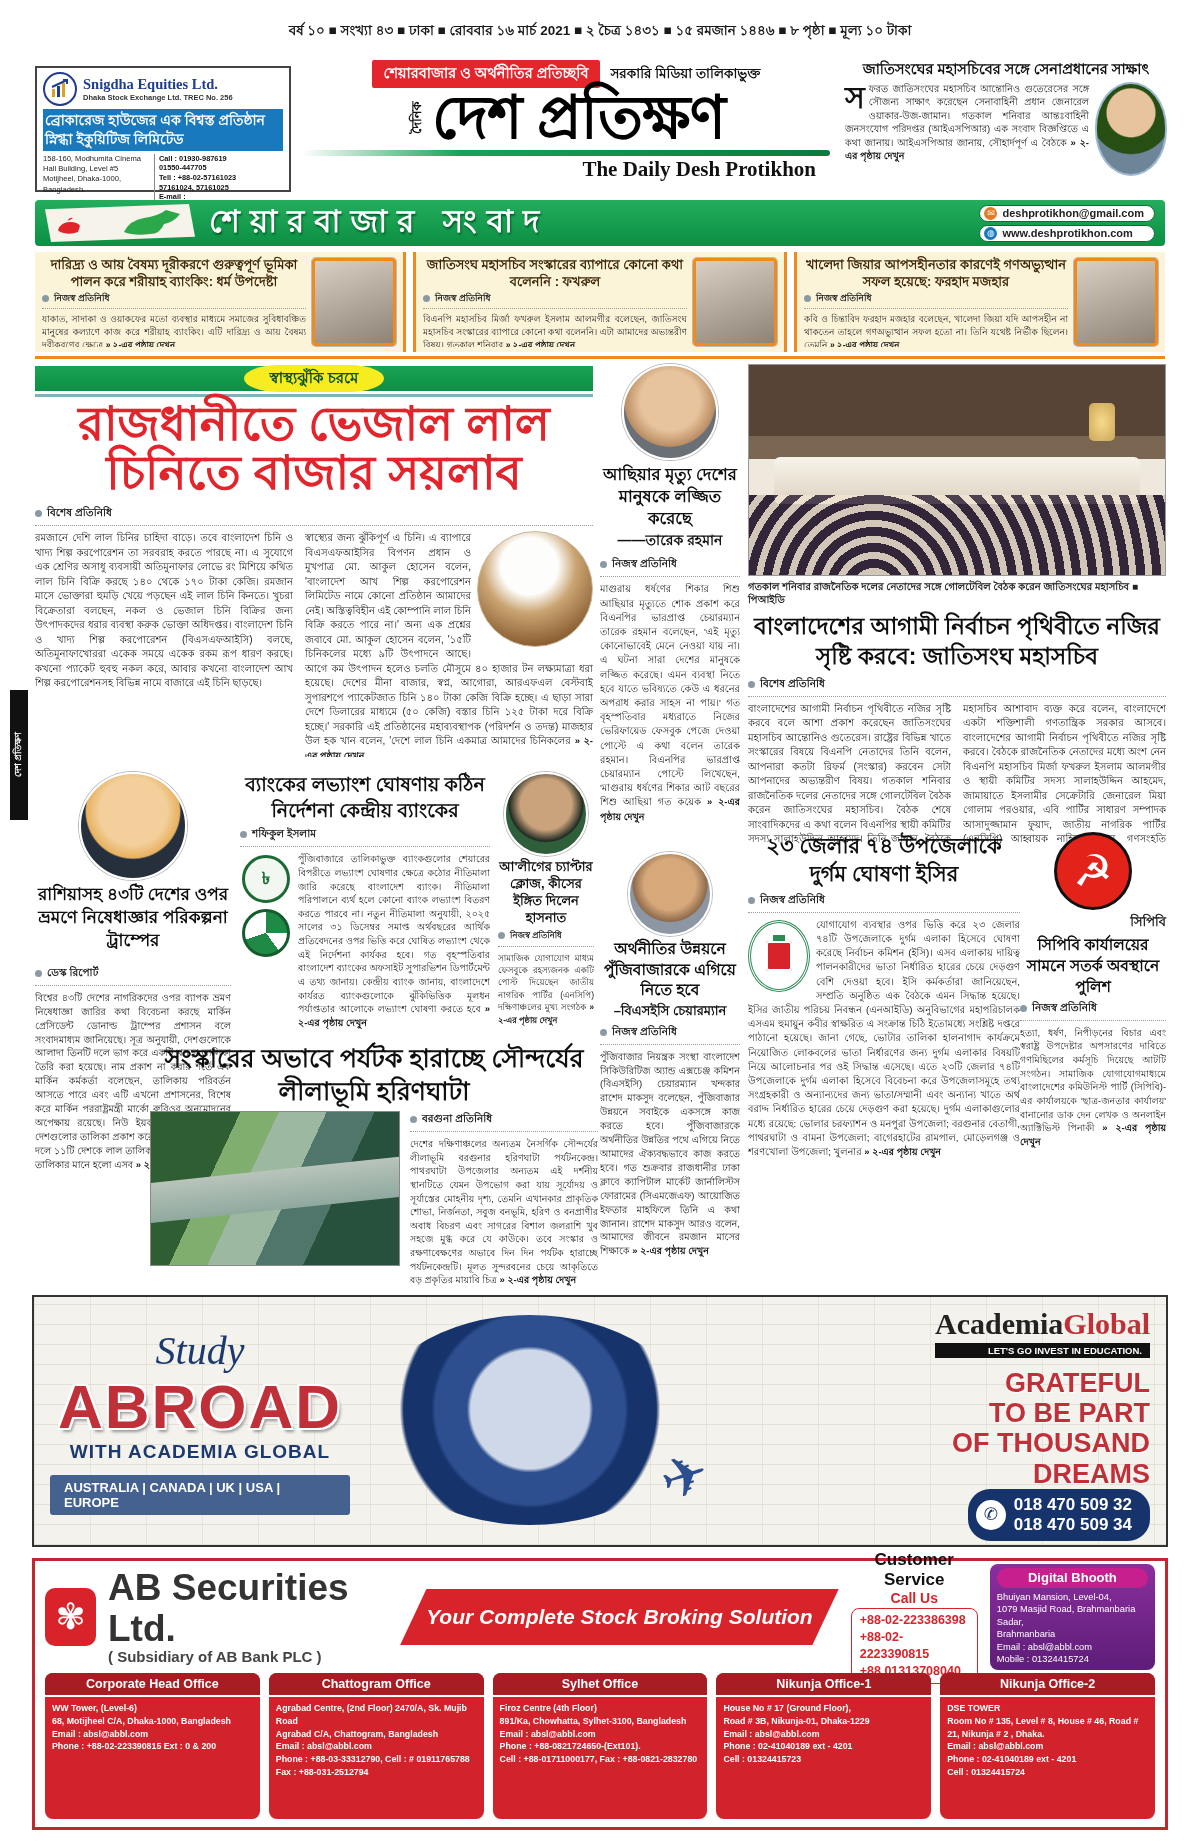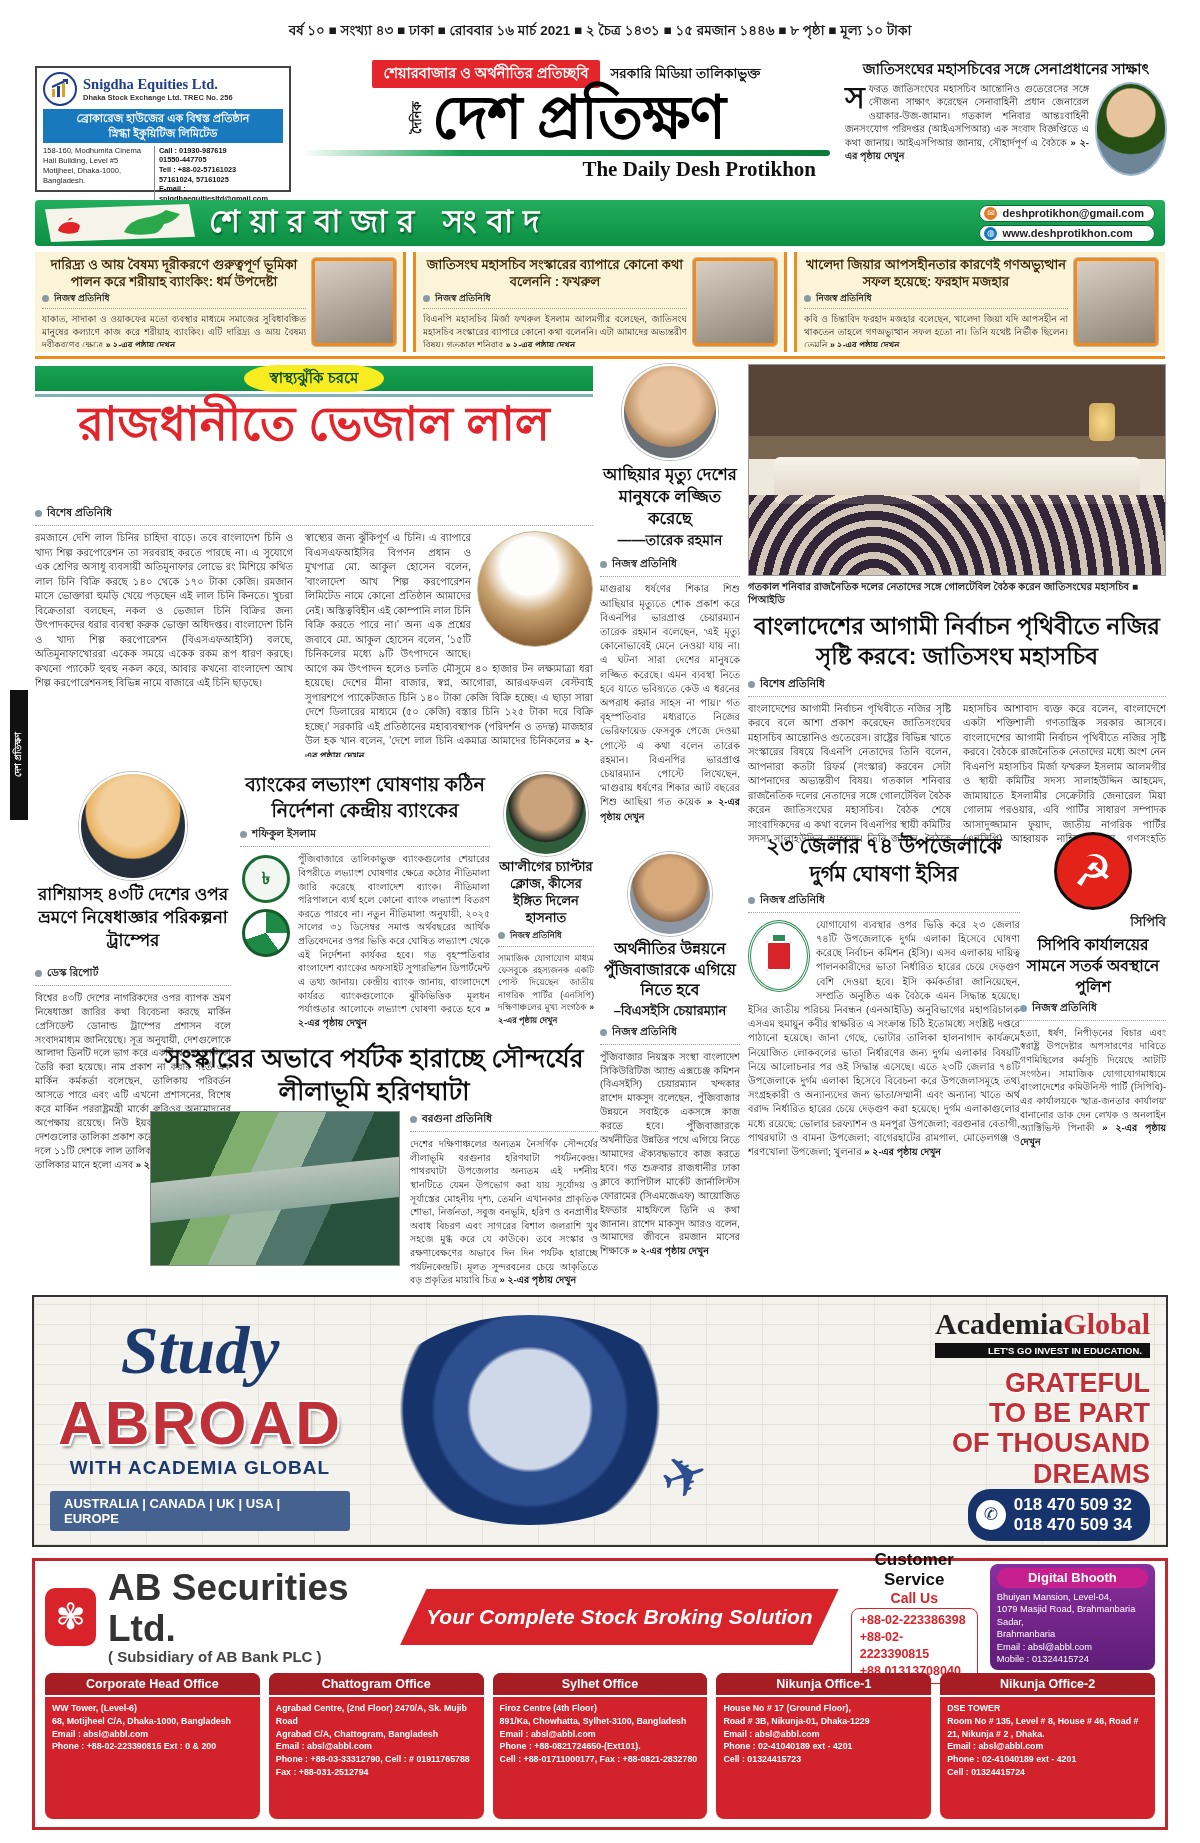--- a/index.html
+++ b/index.html
@@ -19,21 +19,21 @@
 
   
   .dateline { top:20px; left:0; width:100%; text-align:center; font-size:13.5px; font-weight:bold; color:#1a1a1a; }
 
   
   .snigdha { top:66px; left:35px; width:256px; height:126px; border:2px solid #444; background:#fff; padding:4px 6px; font-size:8px; }
   .snig-top { display:flex; gap:6px; align-items:center; }
   .snig-logo { width:34px; height:34px; border-radius:50%; border:2px solid #1f3d8c; display:flex; align-items:center; justify-content:center; flex:0 0 auto; }
   .snig-name { color:#1f3d8c; font-weight:bold; font-size:14.5px; font-family:"Liberation Serif","DejaVu Serif",serif; }
   .snig-trec { font-size:7.5px; color:#333; font-weight:bold; }
-  .snig-band { background:#1879bf; color:#fff; text-align:center; font-size:11px; font-weight:bold; padding:2px 2px; margin-top:3px; line-height:1.35; }
+  .snig-band { background:#1879bf; color:#fff; text-align:left; font-size:14px; font-weight:bold; padding:2px 2px; margin-top:3px; line-height:1.35; }
   .snig-bottom { display:flex; margin-top:3px; gap:4px; }
   .snig-addr { flex:1; font-size:7.6px; line-height:1.35; color:#222; border-right:1px solid #888; padding-right:3px; }
   .snig-contact { flex:1.15; font-size:7.4px; line-height:1.3; color:#111; font-weight:bold; }
 
   
   .masthead { top:60px; left:302px; width:528px; height:134px; }
   .mast-tags { display:flex; align-items:center; gap:10px; justify-content:center; }
   .tag-red { background:#e4262c; color:#fff; font-weight:bold; font-size:14.5px; padding:2px 12px; border-radius:2px; }
   .tag-black { color:#111; font-weight:bold; font-size:13.5px; }
   .mast-title-row { display:flex; align-items:center; justify-content:center; gap:4px; margin-top:0px; }
@@ -148,21 +148,21 @@
 
   
   .vstrip { top:690px; left:10px; width:18px; height:130px; background:#111; color:#fff; writing-mode:vertical-rl; transform:rotate(180deg); font-size:9px; font-weight:bold; text-align:center; padding:2px 0; }
 
   
   .study { top:1295px; left:32px; width:1136px; height:252px; border:2px solid #333;
     background:#f4f2ed;
     background-image:repeating-linear-gradient(0deg, #e3e0d8 0 1px, transparent 1px 20px), repeating-linear-gradient(90deg, #e7e4dc 0 1px, transparent 1px 56px);
     display:flex; padding:10px 16px; gap:10px; }
   .study-left { width:300px; display:flex; flex-direction:column; align-items:center; justify-content:center; gap:4px; }
-  .study-script { font-family:"Liberation Serif","DejaVu Serif",serif; font-style:italic; font-weight:bold; font-size:68px; color:#1d3a6e; }
+  .study-script { font-family:"Liberation Serif","DejaVu Serif",serif; font-style:italic; font-weight:normal; font-size:40px; color:#1d3a6e; }
   .study-big { font-size:62px; font-weight:900; color:#c03038; letter-spacing:2px; line-height:0.95; text-shadow:2px 2px 0 #fff, -2px -2px 0 #fff, 2px -2px 0 #fff, -2px 2px 0 #fff, 3px 4px 3px #9a9a9a; }
   .study-with { font-size:19px; font-weight:900; color:#1d3a6e; letter-spacing:1px; }
   .study-countries { margin-top:8px; background:#44618f; color:#fff; font-weight:bold; font-size:13px; padding:5px 14px; border-radius:3px; }
   .study-center { width:340px; position:relative; }
   .students { position:absolute; left:10px; top:8px; width:320px; height:210px; border-radius:50%;
      background:radial-gradient(circle at 50% 45%, #cfd8e8 0 30%, #2d4e8f 32% 48%, #16336b 50% 64%, transparent 66%);
   }
   .plane { position:absolute; right:-8px; bottom:26px; font-size:56px; color:#2d4e8f; transform:rotate(-18deg); }
   .study-right { flex:1; display:flex; flex-direction:column; align-items:flex-end; }
   .acad-logo { text-align:right; }
@@ -318,20 +318,21 @@
   </div>
 
   <div class="abs orange-div"></div>
 
   <div class="abs badgebar">
     <span class="badge">স্বাস্থ্যঝুঁকি চরমে</span>
   </div>
   <div class="abs teal-line"></div>
   <div class="abs main-hl">
     <div>রাজধানীতে ভেজাল লাল</div>
+    <div>চিনিতে বাজার সয়লাব</div>
   </div>
   <div class="abs main-art">
     <div class="byline">
         <span class="dot"></span>
         <span>বিশেষ প্রতিনিধি</span>
       </div>
     <div class="rule"></div>
     <div class="main-cols">
       <div class="mcol1 body-txt">রমজানে দেশি লাল চিনির চাহিদা বাড়ে। তবে বাংলাদেশ চিনি ও খাদ্য শিল্প করপোরেশন তা সরবরাহ করতে পারছে না। এ সুযোগে এক শ্রেণির অসাধু ব্যবসায়ী অতিমুনাফার লোভে রং মিশিয়ে কথিত লাল চিনি বিক্রি করছে ১৪০ থেকে ১৭০ টাকা কেজি। রমজান মাসে ভোক্তারা হুমড়ি খেয়ে পড়ছেন এই লাল চিনি কিনতে। খুচরা বিক্রেতারা বলছেন, নকল ও ভেজাল চিনি বিক্রির জন্য উৎপাদকদের ধরার ব্যবস্থা করুক ভোক্তা অধিদপ্তর। বাংলাদেশ চিনি ও খাদ্য শিল্প করপোরেশন (বিএসএফআইসি) বলছে, অতিমুনাফাখোররা একেক সময়ে একেক রকম রূপ ধারণ করছে। কখনো প্যাকেট হুবহু নকল করে, আবার কখনো বাংলাদেশ আখ শিল্প করপোরেশনসহ বিভিন্ন নামে বাজারে এই চিনি ছাড়ছে।</div>
       <div class="mcol2 body-txt">

